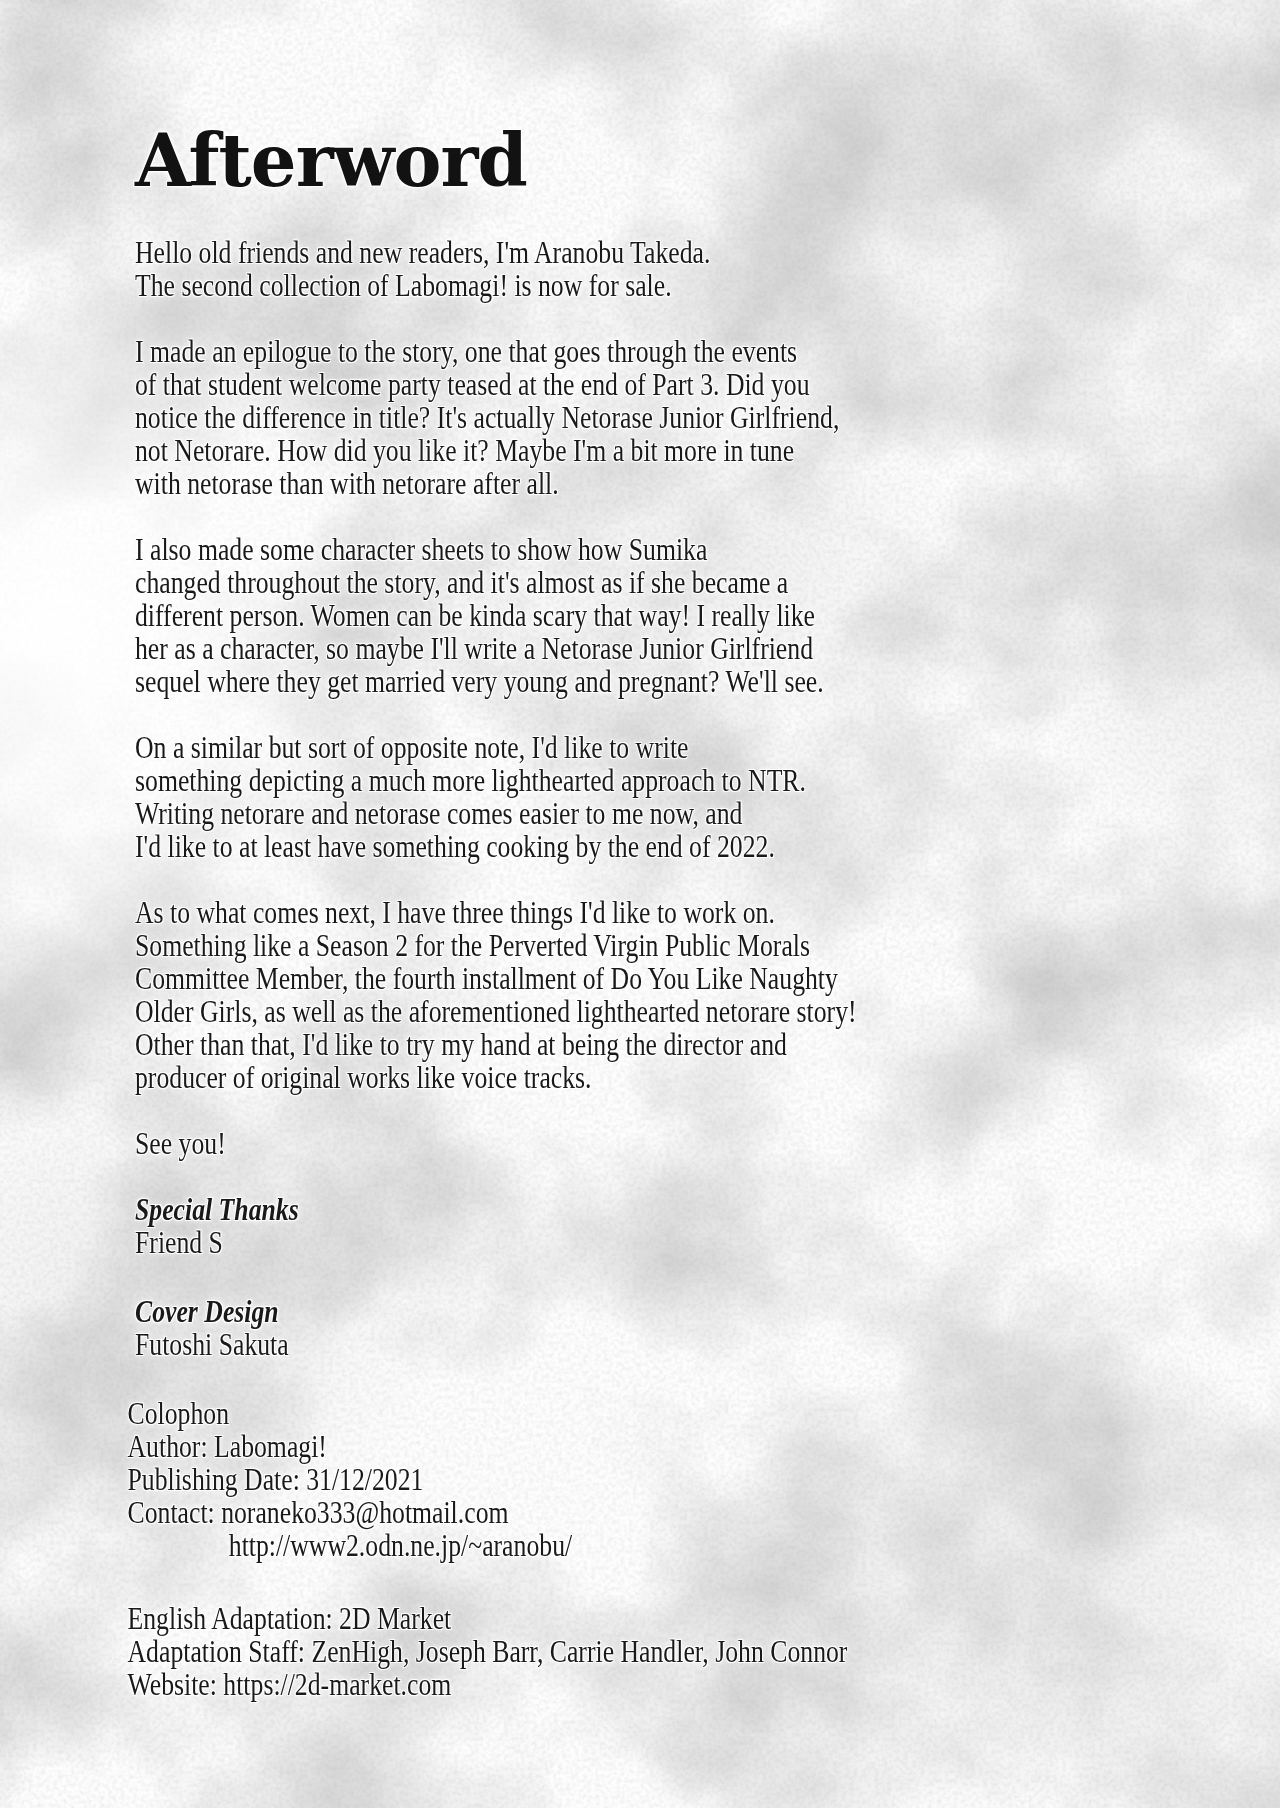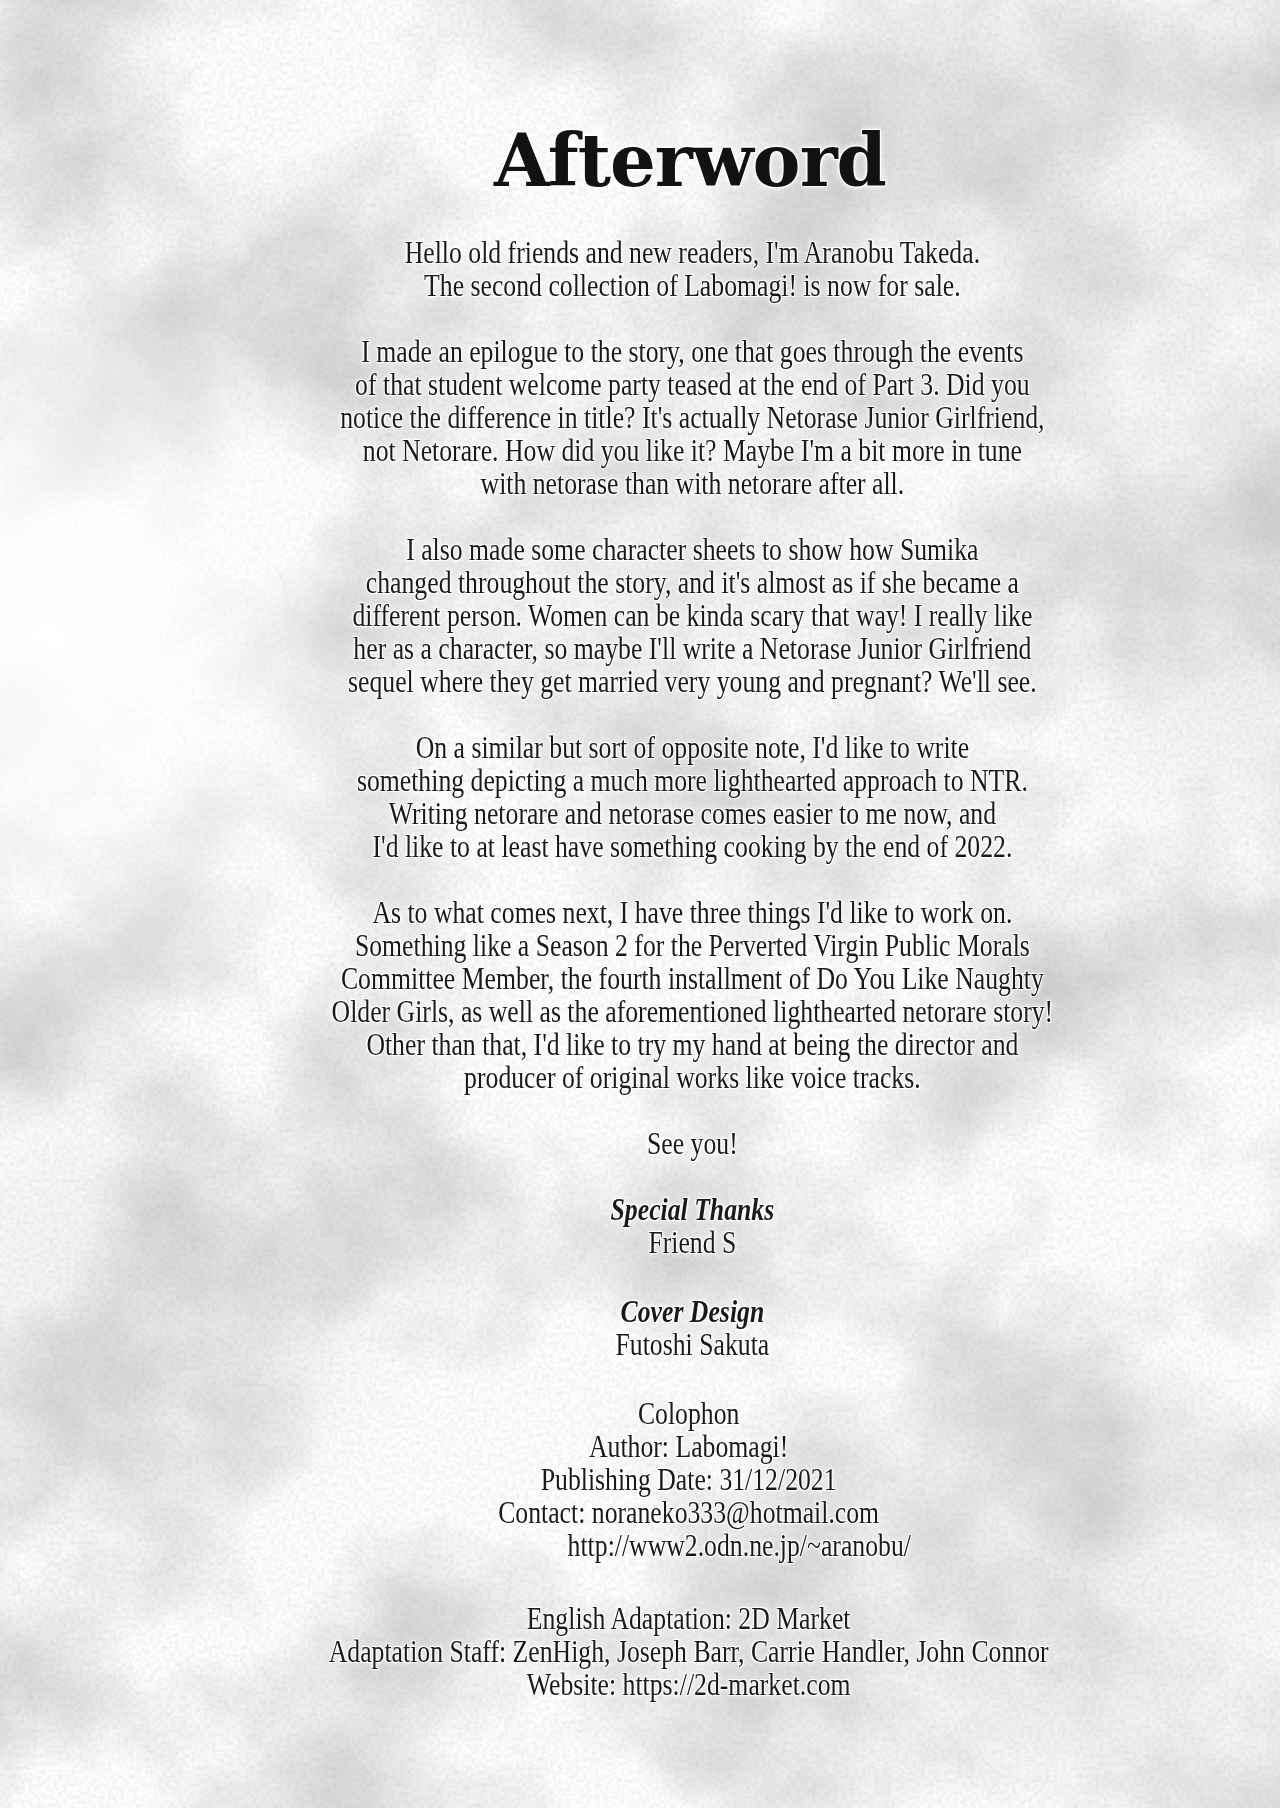--- a/index.html
+++ b/index.html
@@ -4,21 +4,20 @@
 <style>
   html, body { margin: 0; padding: 0; }
   .page {
     position: relative;
     width: 1280px;
     height: 1808px;
     background: #fdfdfd;
     overflow: hidden;
     font-family: "Liberation Serif", serif;
     color: #191919;
-    text-align: center;
   }
   .texture-svg {
     position: absolute;
     top: 0; left: 0;
     z-index: 0;
     display: block;
   }
   .cloud-overlay {
     position: absolute;
     inset: 0;

